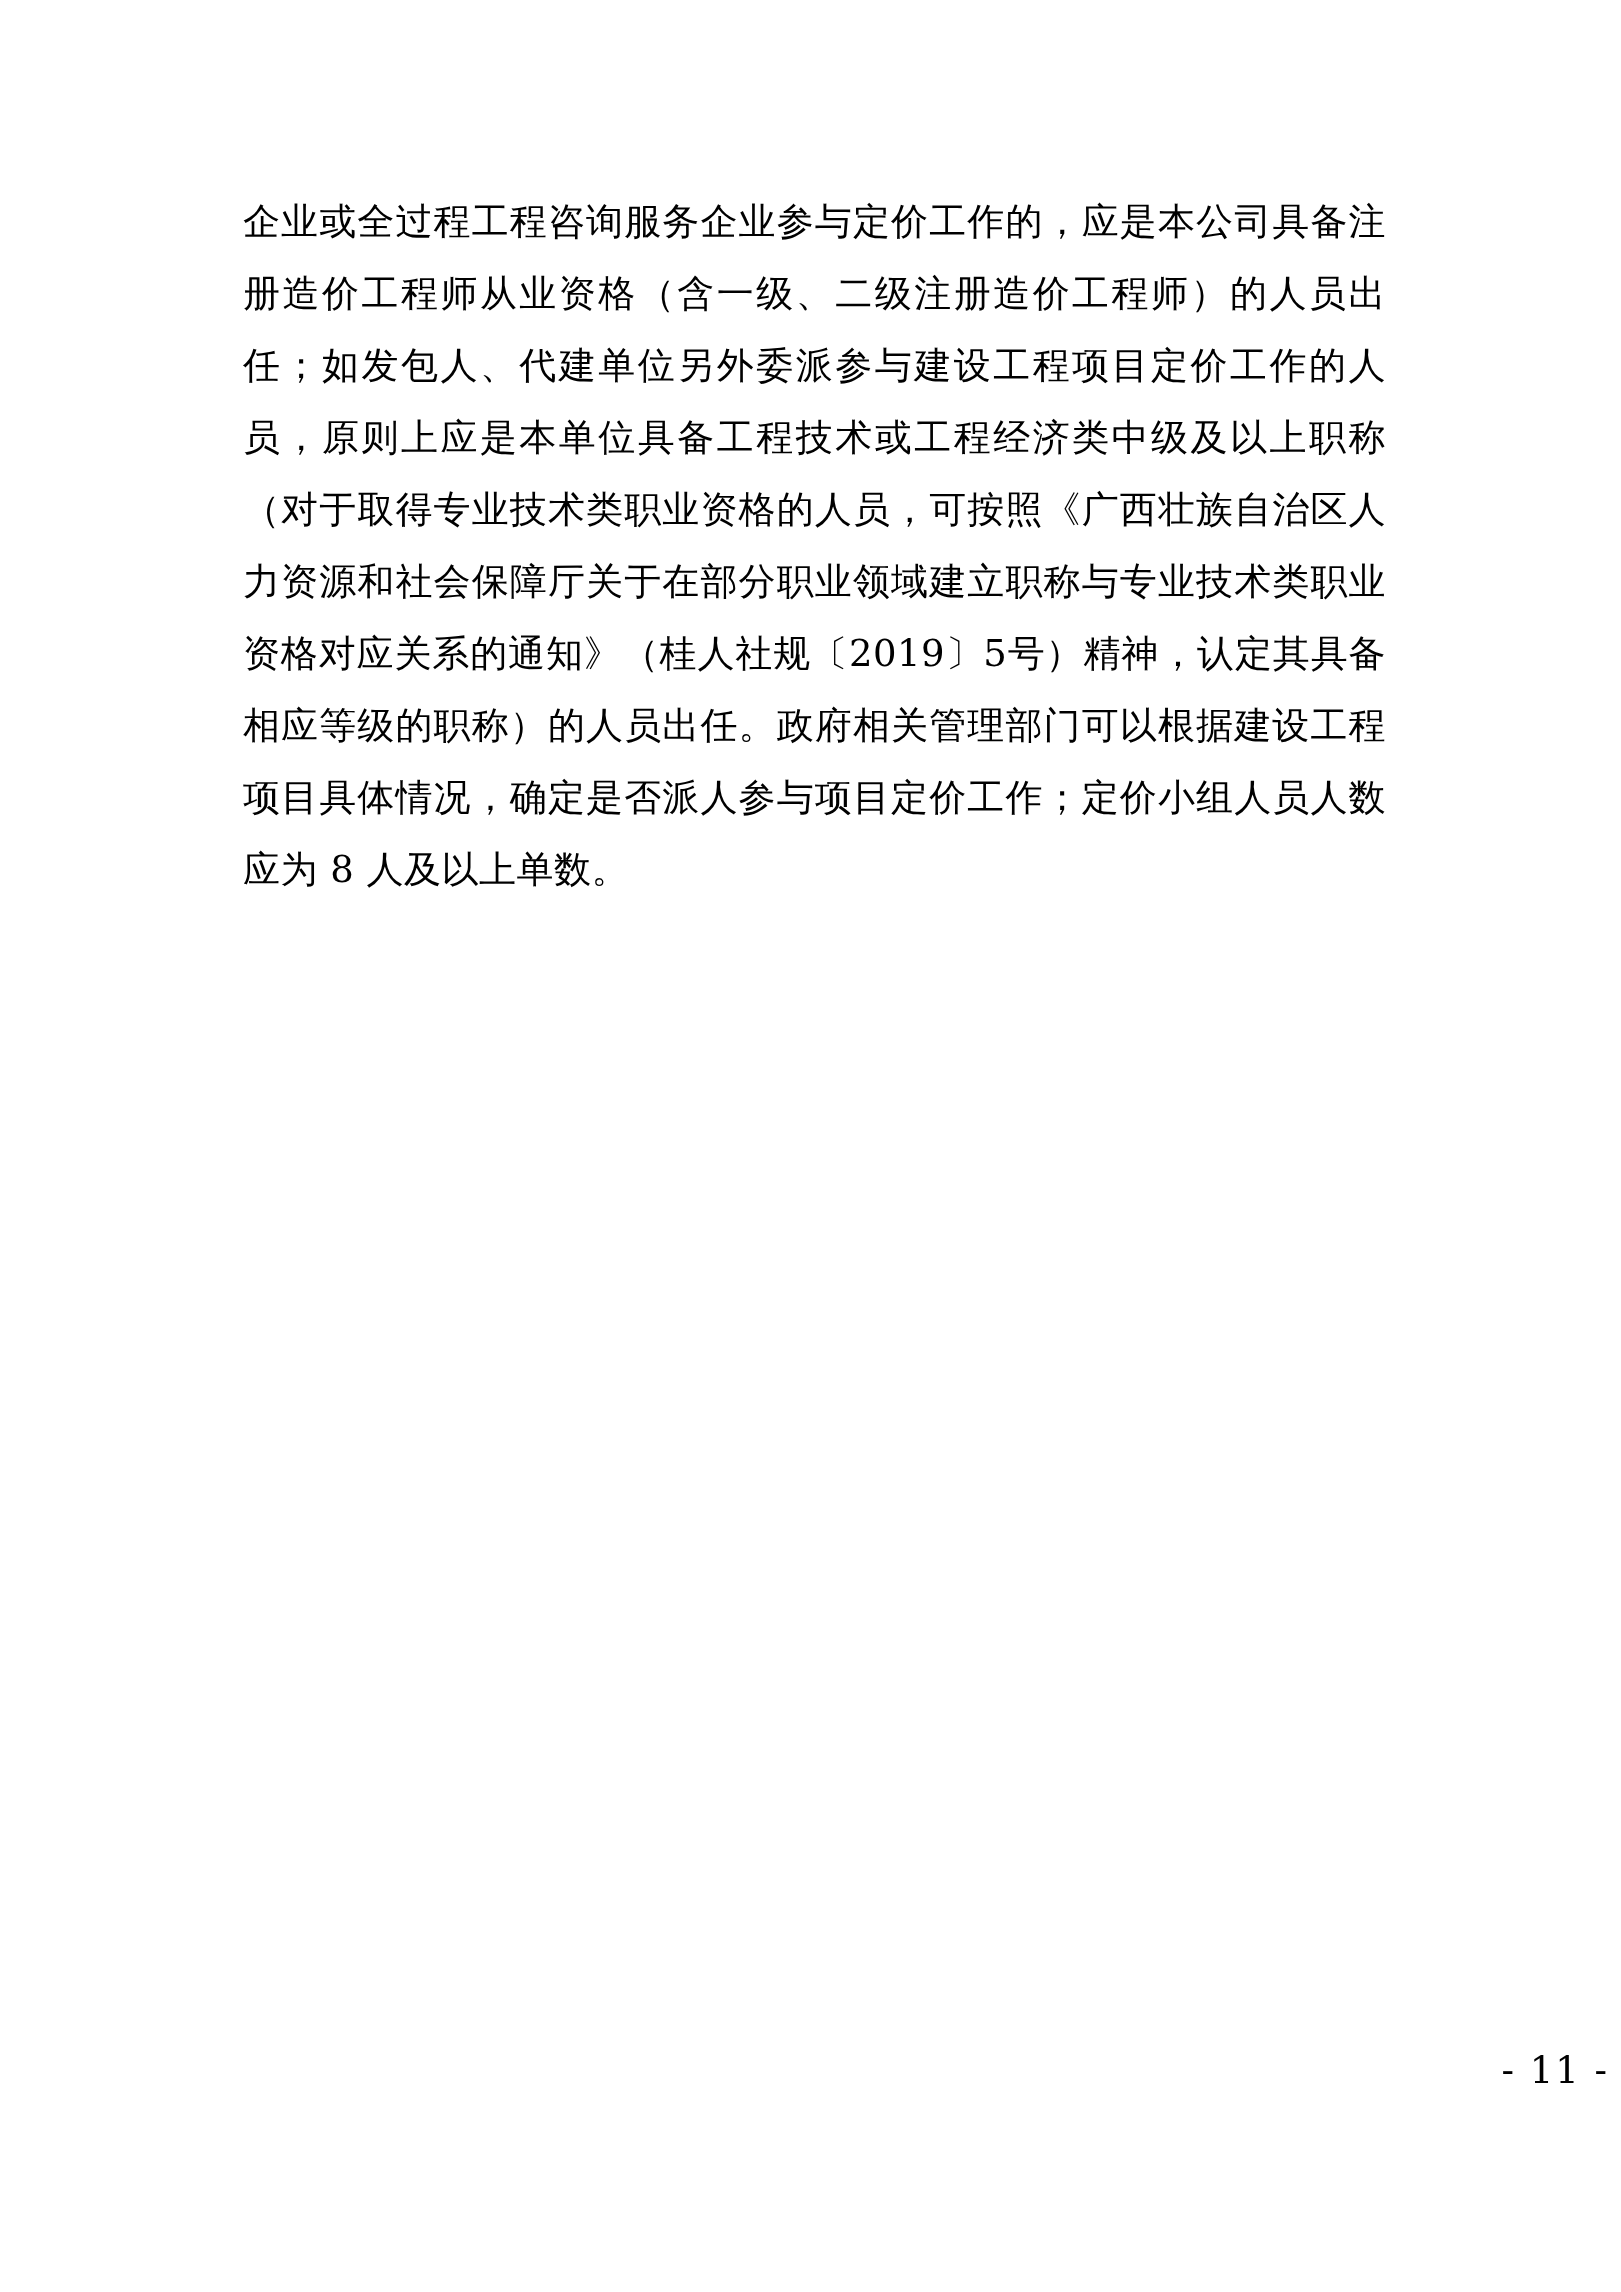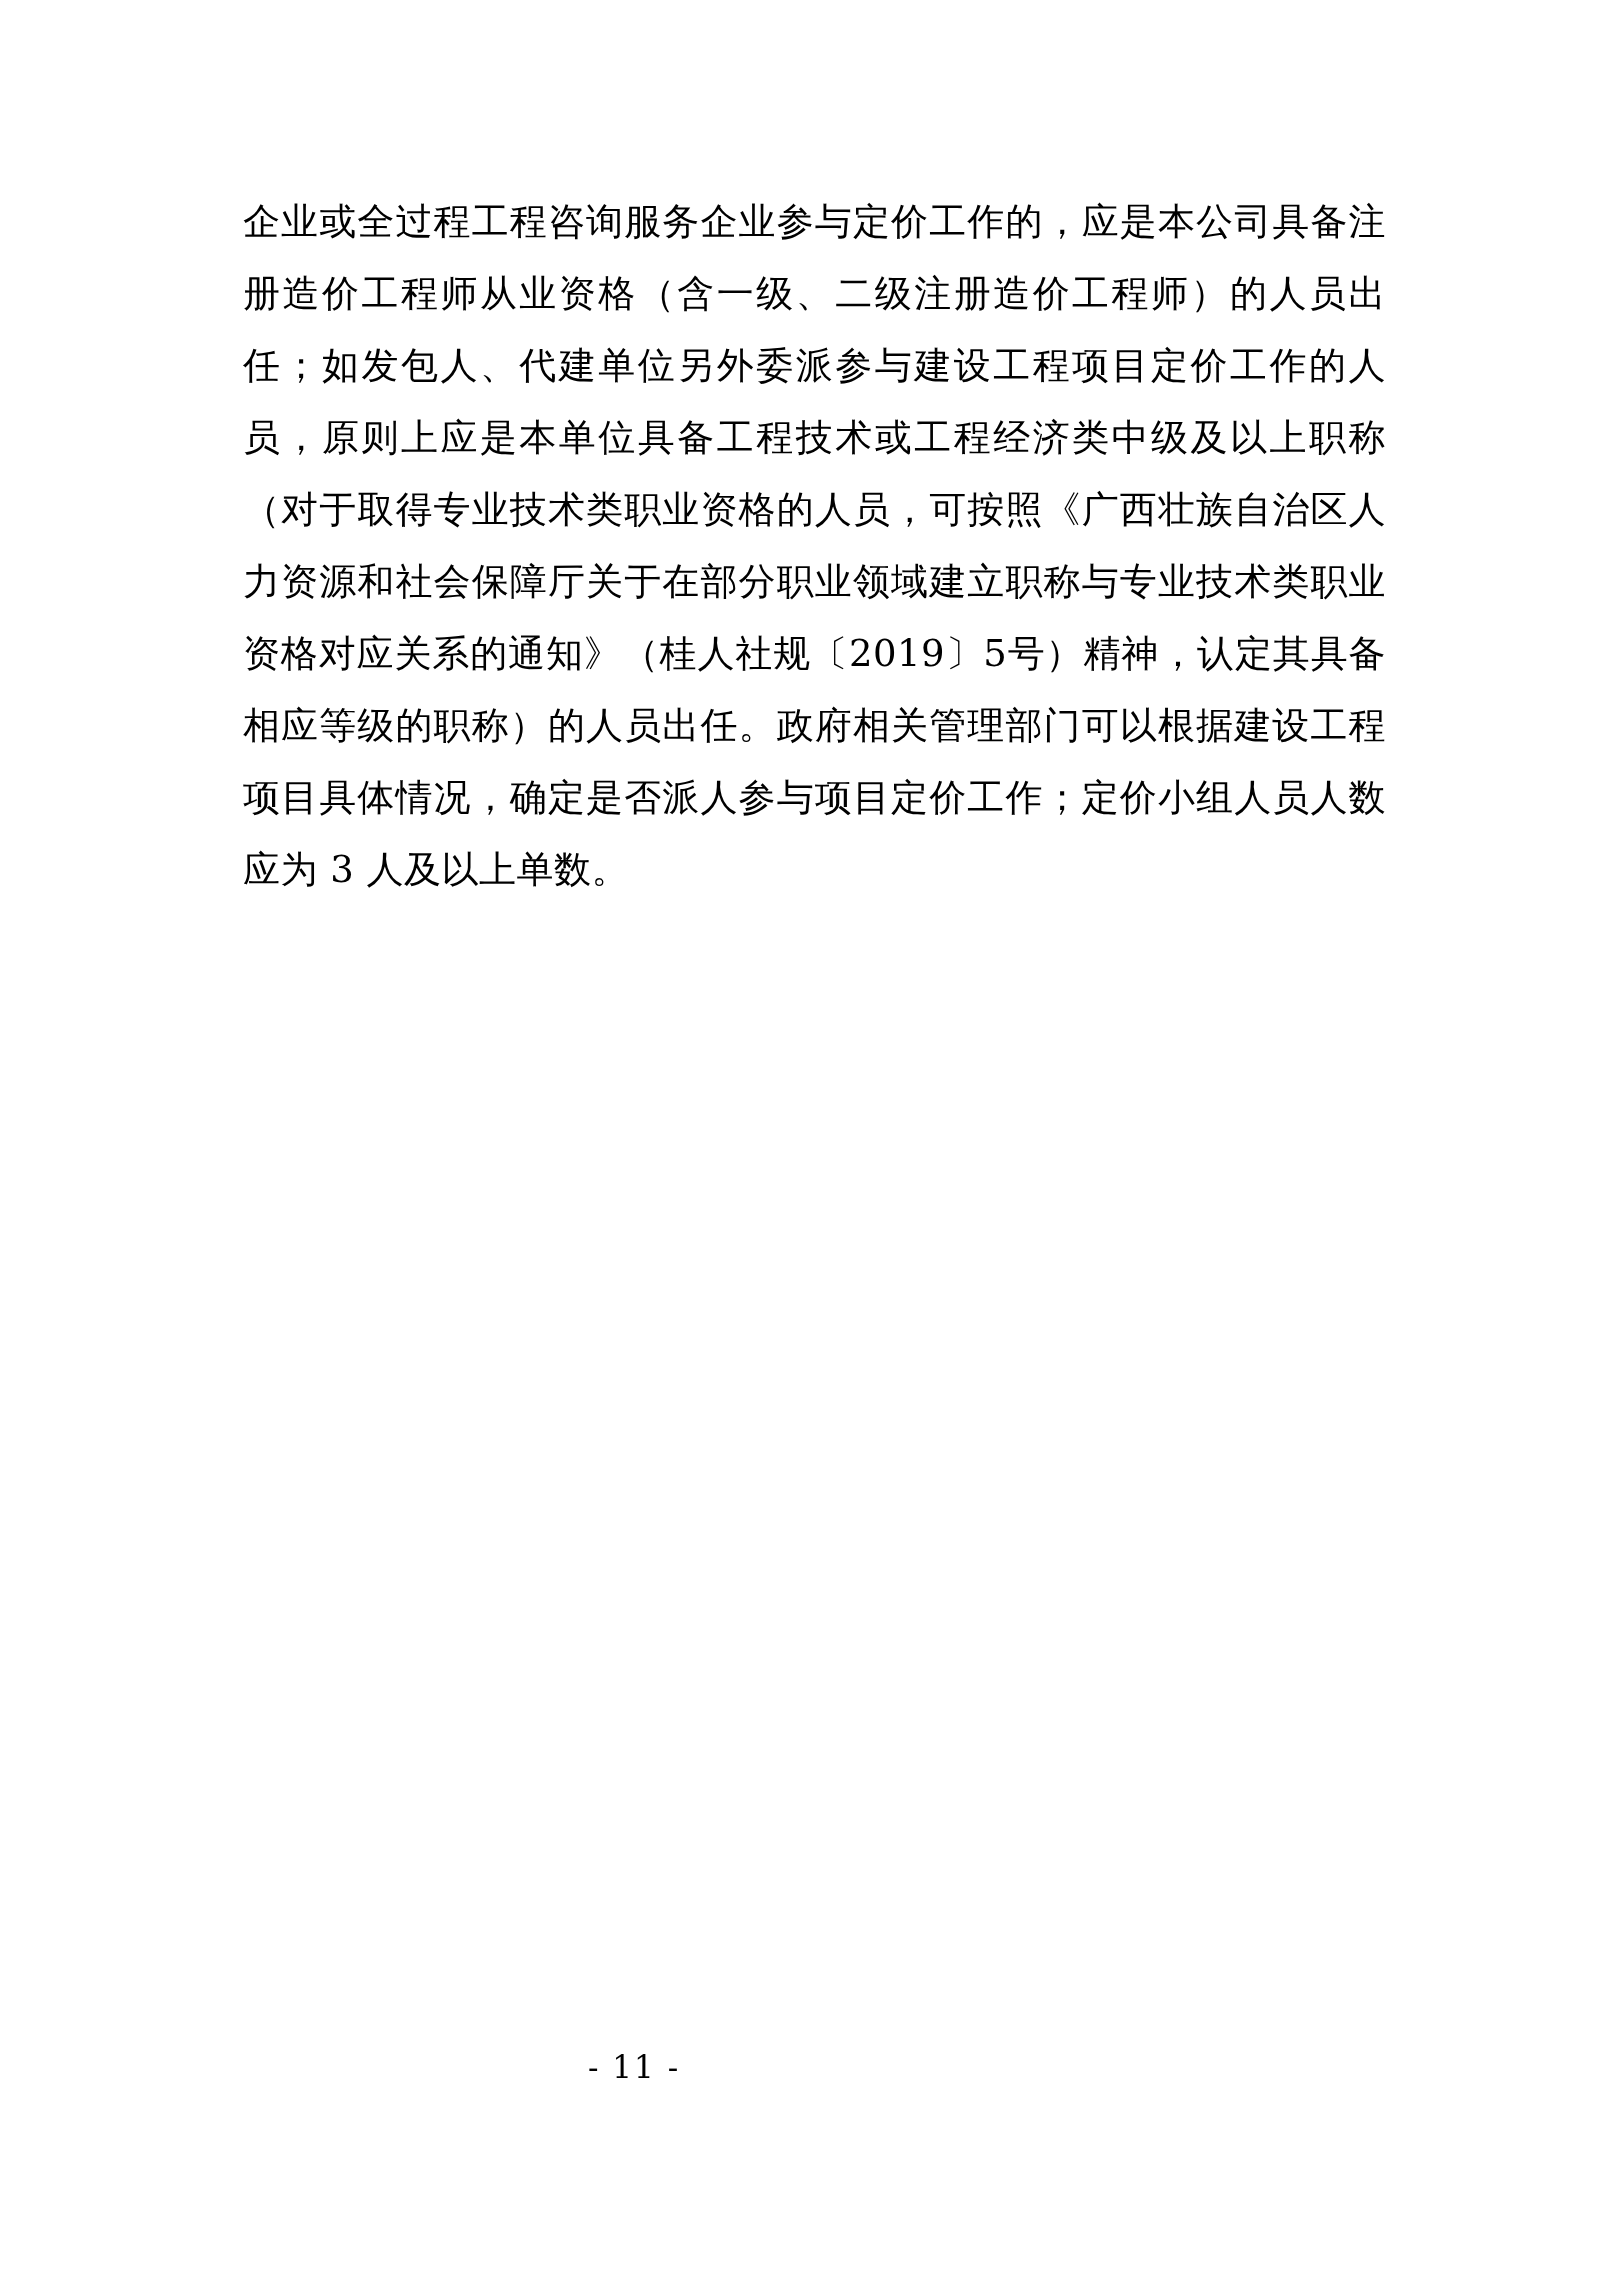--- a/index.html
+++ b/index.html
@@ -34,39 +34,39 @@
     letter-spacing: 0.5px;
     margin: 0;
     text-indent: 0;
     word-break: break-all;
   }
   .page-number {
     position: absolute;
     left: 0;
     right: 0;
     top: 2049px;
-    text-align: left;
+    text-align: right;
     font-family: "DejaVu Serif", "Liberation Serif", serif;
-    font-size: 31px;
+    font-size: 37px;
     color: #000000;
-    padding-right: 0;
+    padding-right: 12px;
   }
   .page-number-inner {
     display: inline-block;
     margin-left: 588px;
     letter-spacing: 2px;
   }
 </style>
 </head>
 <body>
 
 <div class="page">
 
   <div class="content-area">
-    <p class="body-paragraph">企业或全过程工程咨询服务企业参与定价工作的，应是本公司具备注册造价工程师从业资格（含一级、二级注册造价工程师）的人员出任；如发包人、代建单位另外委派参与建设工程项目定价工作的人员，原则上应是本单位具备工程技术或工程经济类中级及以上职称（对于取得专业技术类职业资格的人员，可按照《广西壮族自治区人力资源和社会保障厅关于在部分职业领域建立职称与专业技术类职业资格对应关系的通知》（桂人社规〔2019〕5号）精神，认定其具备相应等级的职称）的人员出任。政府相关管理部门可以根据建设工程项目具体情况，确定是否派人参与项目定价工作；定价小组人员人数应为 3 人及以上单数。</p>
+    <p class="body-paragraph">企业或全过程工程咨询服务企业参与定价工作的，应是本公司具备注册造价工程师从业资格（含一级、二级注册造价工程师）的人员出任；如发包人、代建单位另外委派参与建设工程项目定价工作的人员，原则上应是本单位具备工程技术或工程经济类中级及以上职称（对于取得专业技术类职业资格的人员，可按照《广西壮族自治区人力资源和社会保障厅关于在部分职业领域建立职称与专业技术类职业资格对应关系的通知》（桂人社规〔2019〕5号）精神，认定其具备相应等级的职称）的人员出任。政府相关管理部门可以根据建设工程项目具体情况，确定是否派人参与项目定价工作；定价小组人员人数应为 8 人及以上单数。</p>
   </div>
 
   <div class="page-number">
     <span class="page-number-inner">- 11 -</span>
   </div>
 
 </div>
 
 
 </body></html>

